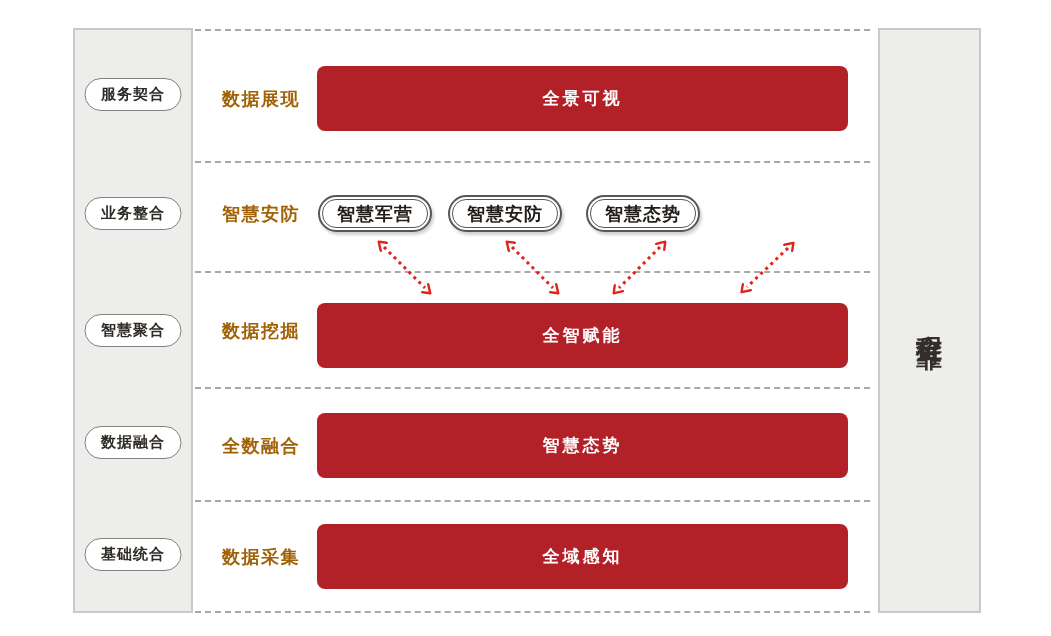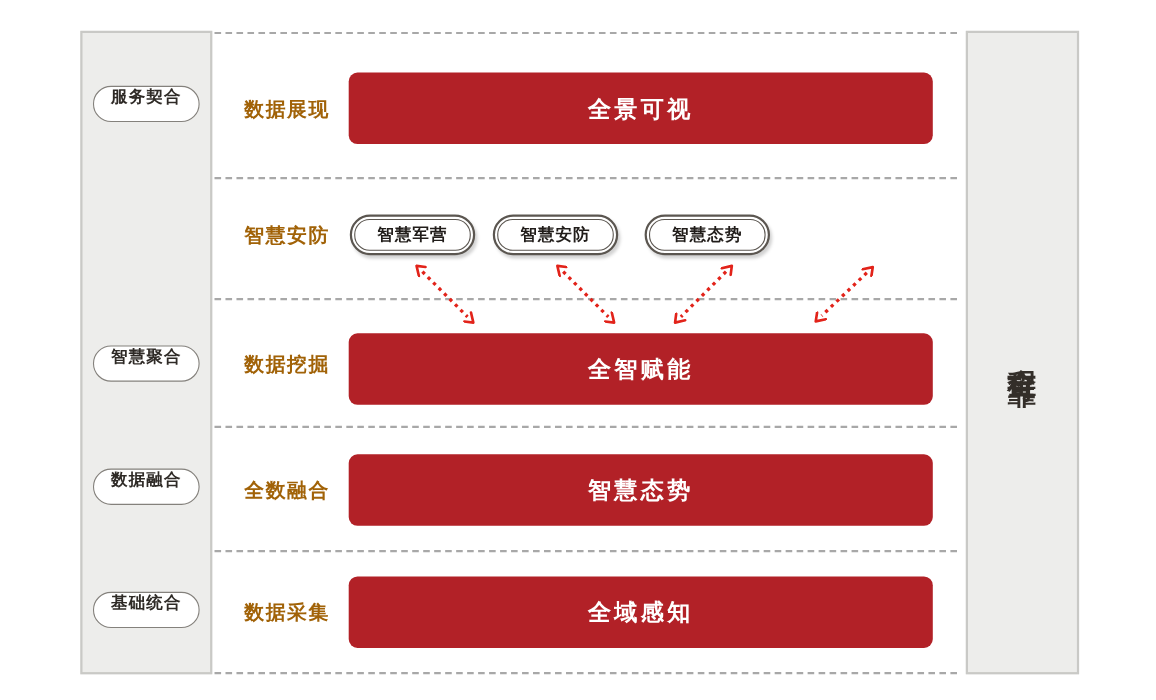--- a/index.html
+++ b/index.html
@@ -11,61 +11,64 @@
   .side{
     position:absolute;top:28px;height:585px;background:#EDEDEB;
     border:2px solid #C9C9C6;box-sizing:border-box;
   }
   .side.left{left:73px;width:120px;}
   .side.right{left:878px;width:103px;display:flex;align-items:center;justify-content:center;}
   .side-pill{
     position:absolute;left:50%;transform:translateX(-50%);
     width:97px;height:33px;background:#ffffff;
     border:1.5px solid #84817C;border-radius:17px;box-sizing:border-box;
-    display:flex;justify-content:center;
+    display:flex;align-items:center;justify-content:center;
     font-size:15px;font-weight:bold;color:#2E2A26;letter-spacing:1px;white-space:nowrap;
   }
   .vertical-banner{
     writing-mode:vertical-rl;text-orientation:upright;
     font-size:26px;font-weight:bold;color:#332E29;letter-spacing:3px;line-height:1;
   }
   
   .sep{position:absolute;left:195px;width:675px;height:0;border-top:2px dashed #A8A8A8;}
   
   .row-label{
     position:absolute;left:222px;font-size:18px;font-weight:bold;
     color:#a16207;letter-spacing:1.5px;white-space:nowrap;
   }
   
   .bar{
     position:absolute;left:317px;width:531px;height:65px;background:#B22127;border-radius:8px;
     display:flex;align-items:center;justify-content:center;
-    color:#ffffff;font-size:21px;font-weight:bold;letter-spacing:3px;white-space:nowrap;
+    color:#ffffff;font-size:17px;font-weight:bold;letter-spacing:3px;white-space:nowrap;
   }
   
   .app-pill{
     position:absolute;top:195px;width:114px;height:37px;background:#ffffff;
     border:2px solid #5B5650;border-radius:19px;padding:2px;box-sizing:border-box;
     box-shadow:2px 3px 3px rgba(0,0,0,0.18);
   }
   .app-pill-inner{
     width:100%;height:100%;border:1.5px solid #5B5650;border-radius:14px;box-sizing:border-box;
     display:flex;align-items:center;justify-content:center;
-    font-size:15px;font-weight:bold;color:#211D1A;letter-spacing:1px;white-space:nowrap;
+    font-size:18px;font-weight:bold;color:#211D1A;letter-spacing:1px;white-space:nowrap;
   }
   .arrows-svg{position:absolute;left:300px;top:228px;}
 </style>
 </head>
 <body>
 
 <div class="stage">
 
   <aside class="side left">
     <div class="side-pill" style="top:48px">
       <span>服务契合</span>
+    </div>
+    <div class="side-pill" style="top:167px">
+      <span>业务整合</span>
     </div>
     <div class="side-pill" style="top:284px">
       <span>智慧聚合</span>
     </div>
     <div class="side-pill" style="top:396px">
       <span>数据融合</span>
     </div>
     <div class="side-pill" style="top:508px">
       <span>基础统合</span>
     </div>

